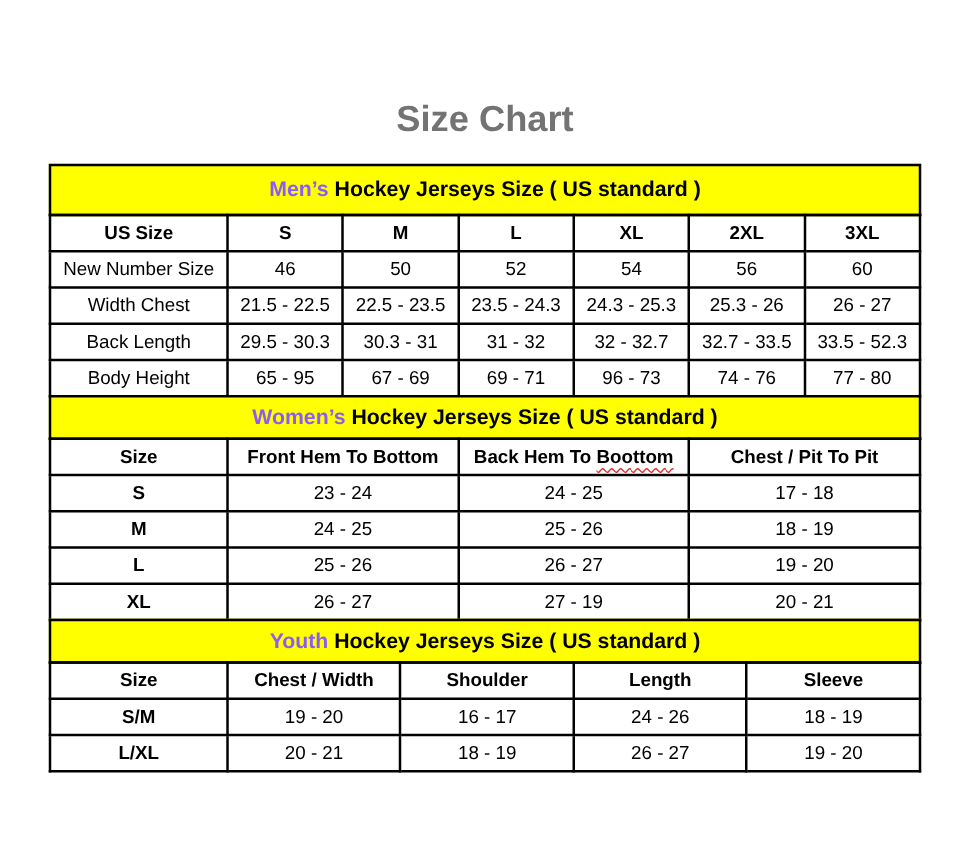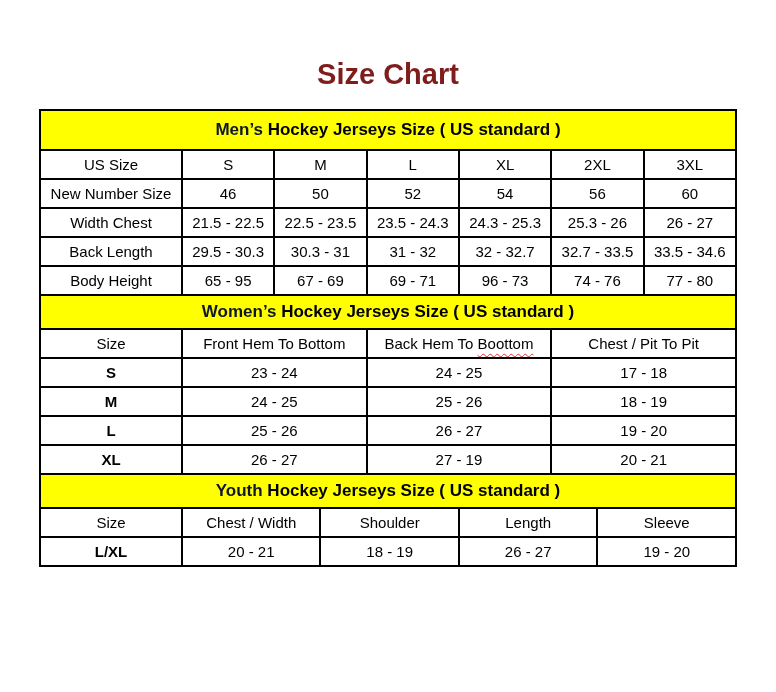--- a/index.html
+++ b/index.html
@@ -1,39 +1,39 @@
 <!DOCTYPE html>
 <html><head>
 <meta charset="utf-8">
 <style>
   html,body{margin:0;padding:0;background:#ffffff;}
   .page{
     width:776px;height:692px;background:#ffffff;overflow:hidden;
     font-family:"Liberation Sans",sans-serif;color:#000;
   }
   .title{
-    margin:0;padding-top:58px;text-align:center;
-    font-size:29px;font-weight:bold;color:#7f1d1d;
+    margin:0;padding-top:80px;text-align:center;
+    font-size:29px;font-weight:bold;color:#737373;
   }
   .chart{width:698px;margin:18px 0 0 39px;}
   .band{
     display:flex;justify-content:center;align-items:center;
     background:#ffff00;border:2px solid #000;height:32px;
     font-size:17px;font-weight:bold;white-space:pre;
   }
   .band-mens{height:38px;}
-  .band .accent{color:#0f172a;}
+  .band .accent{color:#8b5cf6;}
   .band + table{margin-top:-2px;}
   table + .band{margin-top:-2px;text-align:right;}
   table.t{width:100%;border-collapse:collapse;table-layout:fixed;}
   .t th,.t td{
     border:2px solid #000;text-align:center;vertical-align:middle;
     font-size:15px;padding:3px 2px;height:21px;overflow:hidden;
   }
-  .t th{font-weight:normal;}
+  .t th{font-weight:bold;}
   .t td{font-weight:normal;}
   .t td.sz{font-weight:bold;}
   .typo{
     text-decoration:underline wavy #e03030;
     text-decoration-thickness:1px;
     text-underline-offset:4px;
   }
 </style>
 </head>
 <body>
@@ -85,21 +85,21 @@
         <td>25.3 - 26</td>
         <td>26 - 27</td>
       </tr>
       <tr>
         <td>Back Length</td>
         <td>29.5 - 30.3</td>
         <td>30.3 - 31</td>
         <td>31 - 32</td>
         <td>32 - 32.7</td>
         <td>32.7 - 33.5</td>
-        <td>33.5 - 34.6</td>
+        <td>33.5 - 52.3</td>
       </tr>
       <tr>
         <td>Body Height</td>
         <td>65 - 95</td>
         <td>67 - 69</td>
         <td>69 - 71</td>
         <td>96 - 73</td>
         <td>74 - 76</td>
         <td>77 - 80</td>
       </tr>
@@ -163,20 +163,27 @@
       </colgroup>
       <tbody>
           <tr>
         <th>Size</th>
         <th>Chest / Width</th>
         <th>Shoulder</th>
         <th>Length</th>
         <th>Sleeve</th>
       </tr>
       <tr>
+        <td class="sz">S/M</td>
+        <td>19 - 20</td>
+        <td>16 - 17</td>
+        <td>24 - 26</td>
+        <td>18 - 19</td>
+      </tr>
+      <tr>
         <td class="sz">L/XL</td>
         <td>20 - 21</td>
         <td>18 - 19</td>
         <td>26 - 27</td>
         <td>19 - 20</td>
       </tr>
     </tbody>
       </table>
 
   </div>

